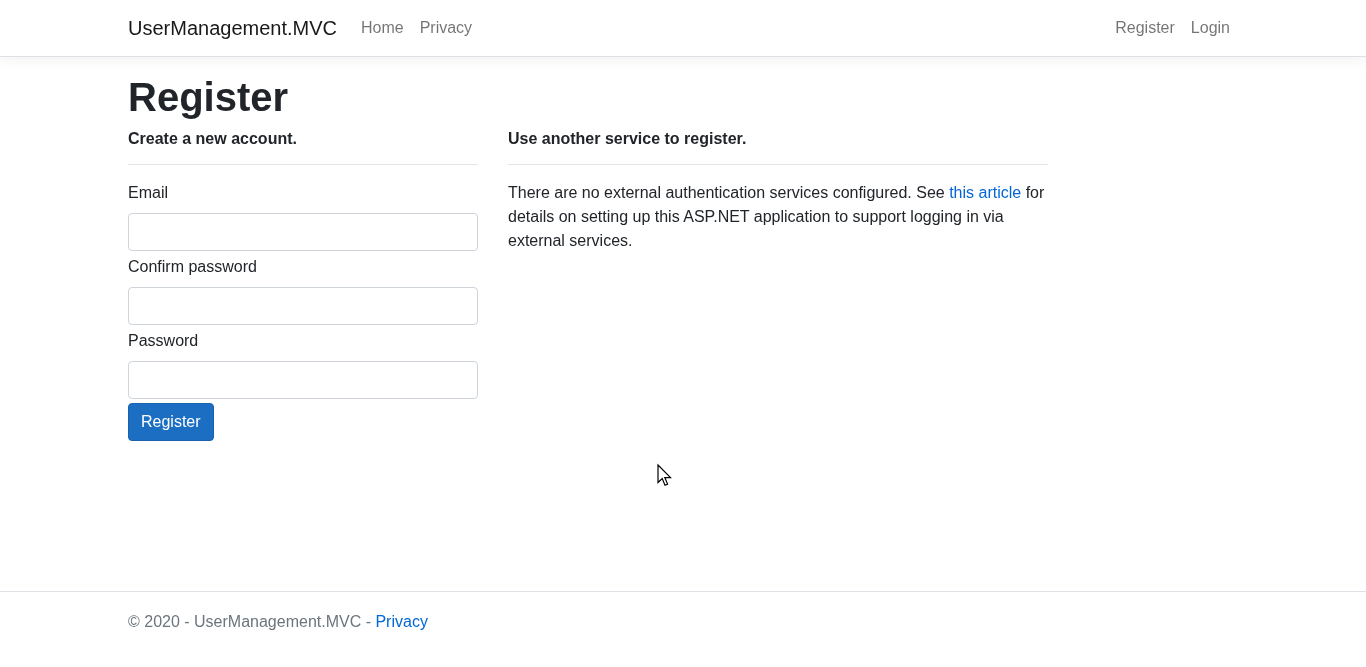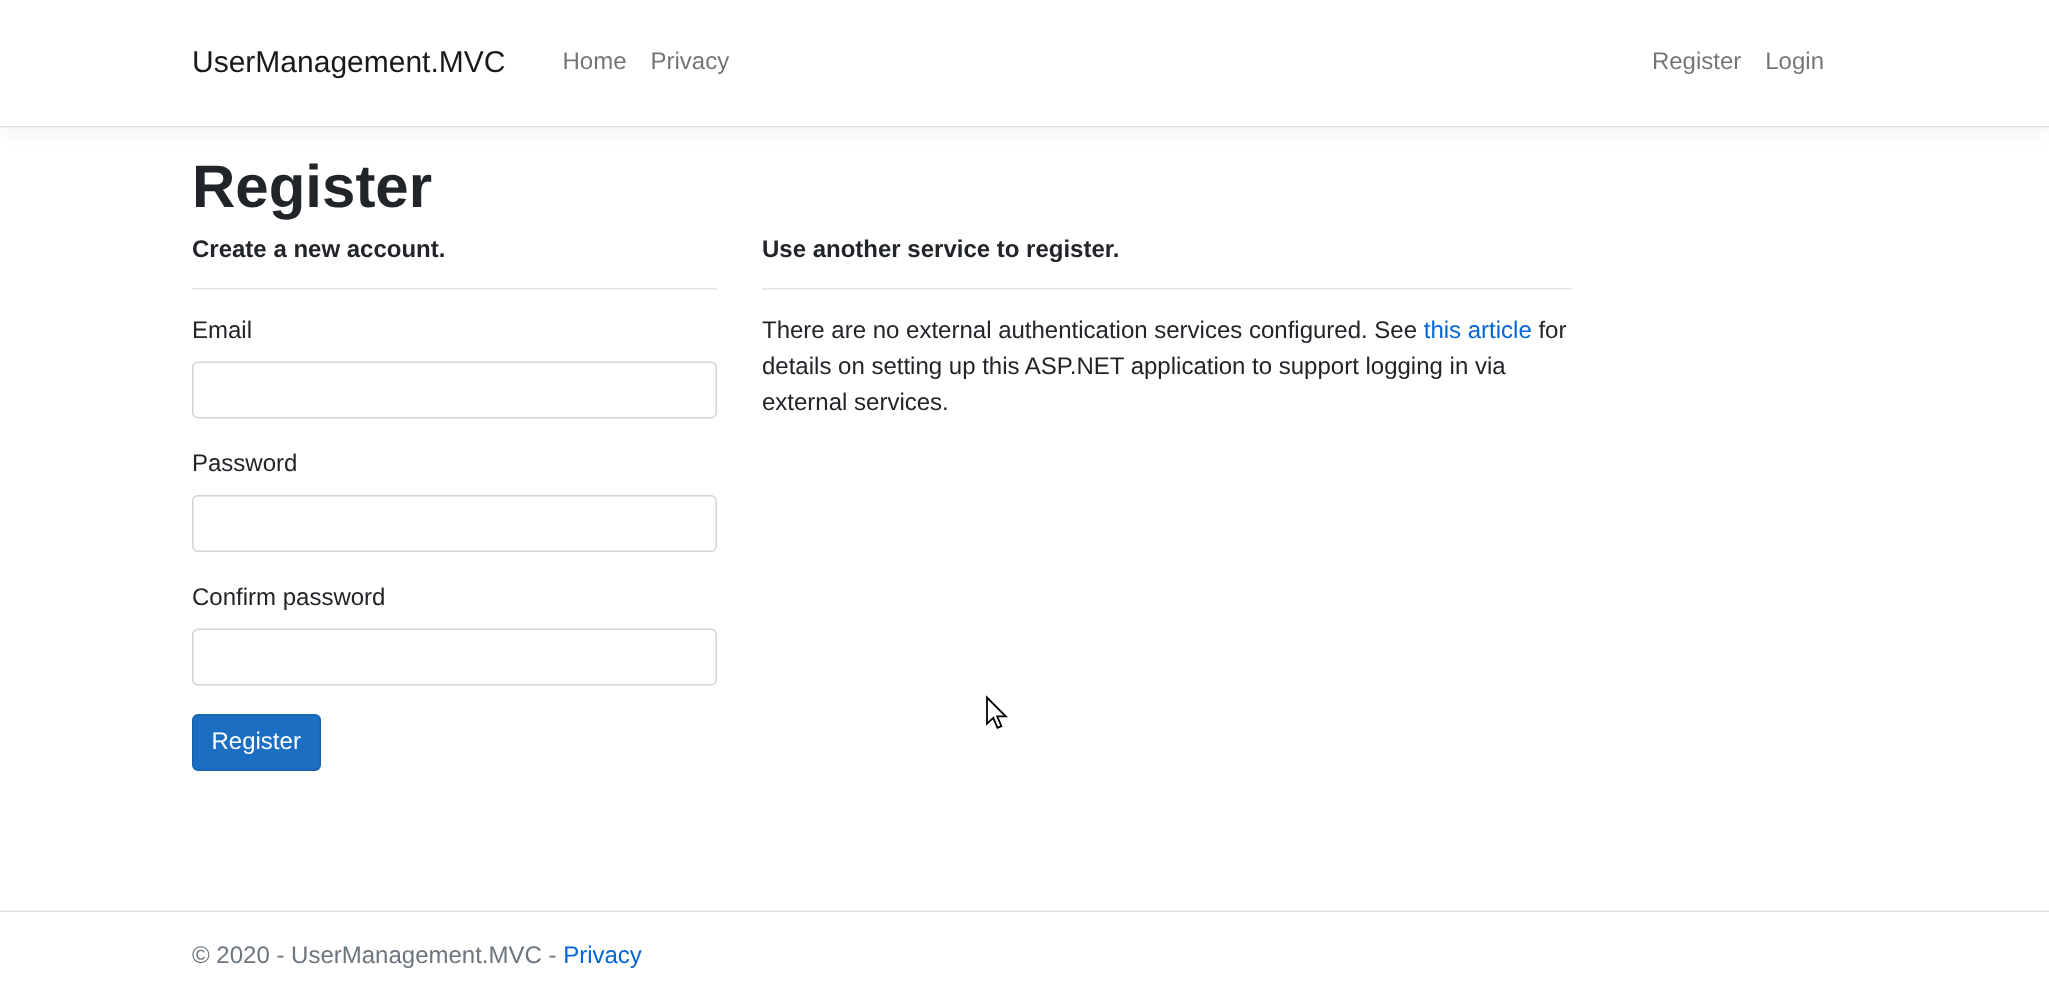--- a/index.html
+++ b/index.html
@@ -32,39 +32,39 @@
     box-shadow: 0 4px 12px rgba(0,0,0,0.05);
     padding: 8px 16px;
     margin-bottom: 16px;
   }
   .navbar-inner { display: flex; align-items: center; }
   .navbar-brand {
     font-size: 20px; line-height: 30px; padding: 5px 0;
     color: var(--navbar-brand); text-decoration: none;
     margin-right: 16px; white-space: nowrap; cursor: pointer;
   }
-  .nav-links { display: flex; align-items: center; list-style: none; margin: 14px; padding: 0; }
+  .nav-links { display: flex; align-items: center; list-style: none; margin: 0; padding: 0; }
   .nav-link {
     display: block; padding: 8px; color: var(--navbar-link);
     text-decoration: none; font-size: 16px; line-height: 24px; cursor: pointer;
   }
   .nav-spacer { flex: 1 1 auto; }
 
   
   h1.page-title { font-size: 40px; line-height: 1.2; font-weight: 600; margin: 0 0 8px 0; color: var(--body-text); }
   h4.section-heading { font-size: 16px; line-height: 1.2; font-weight: 600; margin: 0 0 8px 0; color: var(--body-text); }
   hr.section-rule { border: 0; border-top: 1px solid rgba(0,0,0,0.1); margin: 16px 0; }
 
   
   .row { display: flex; margin: 0 -15px; }
   .col-form { width: 380px; padding: 0 15px; flex: 0 0 auto; }
   .col-external { width: 570px; padding: 0 15px; flex: 0 0 auto; }
 
   
-  .form-group { margin-bottom: 19px; }
+  .form-group { margin-bottom: 4px; }
   .form-label { display: inline-block; margin-bottom: 8px; font-size: 16px; line-height: 1.5; color: var(--body-text); }
   .form-control {
     display: block; width: 100%; height: 38px;
     padding: 6px 12px; font-size: 16px; line-height: 1.5;
     color: #495057; background: #fff;
     border: 1px solid var(--input-border); border-radius: 4px;
     font-family: "Liberation Sans", sans-serif;
   }
   .btn-primary {
     display: inline-block; padding: 6px 12px;
@@ -74,21 +74,21 @@
     cursor: pointer;
   }
 
   
   .external-text { margin: 0 0 16px 0; font-size: 16px; line-height: 1.5; color: var(--body-text); }
   .inline-link { color: var(--link); text-decoration: none; cursor: pointer; text-align: right; }
 
   
   .footer {
     position: absolute; bottom: 0; left: 0; width: 100%;
-    height: 60px; line-height: 60px; white-space: nowrap;
+    height: 76px; line-height: 60px; white-space: nowrap;
     background: #ffffff; border-top: 1px solid var(--border);
     color: var(--muted-text); font-size: 16px;
   }
   .footer a { color: var(--link); text-decoration: none; cursor: pointer; }
 
   
   .mouse-cursor { position: absolute; left: 653px; top: 463px; pointer-events: none; z-index: 99; }
 </style>
 </head>
 <body>
@@ -125,26 +125,26 @@
         <form>
           <h4 class="section-heading">Create a new account.</h4>
           <hr class="section-rule">
 
           <div class="form-group">
             <label class="form-label">Email</label>
             <input class="form-control" type="email" value="" style="">
           </div>
 
           <div class="form-group">
-            <label class="form-label">Password</label>
+            <label class="form-label">Confirm password</label>
             <input class="form-control" type="password" value="" style="">
           </div>
 
           <div class="form-group">
-            <label class="form-label">Confirm password</label>
+            <label class="form-label">Password</label>
             <input class="form-control" type="password" value="" style="">
           </div>
 
           <button type="submit" class="btn-primary">Register</button>
         </form>
       </div>
 
       <div class="col-external">
         <section>
           <h4 class="section-heading">Use another service to register.</h4>

